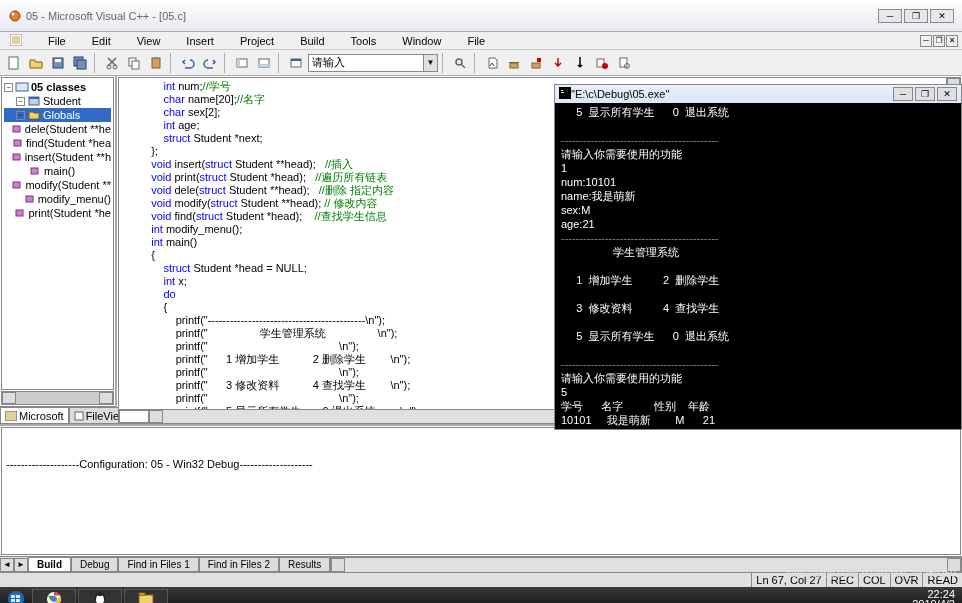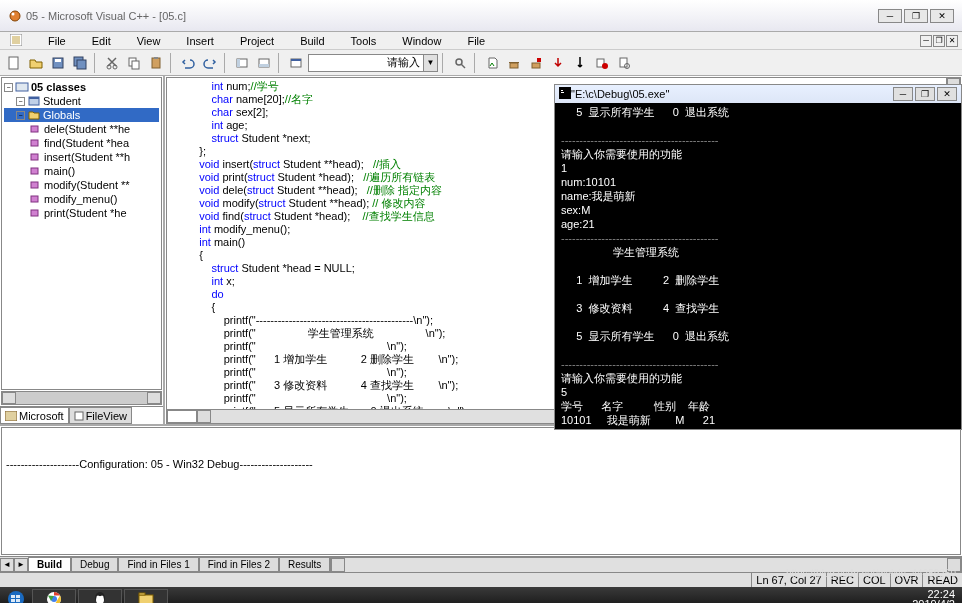--- a/index.html
+++ b/index.html
@@ -10,24 +10,24 @@
 .win-controls { display:flex; gap:2px; }
 .win-btn { width:24px; height:14px; border:1px solid #888; background:#e8e8e8; display:flex; align-items:center; justify-content:center; font-size:9px; cursor:pointer; }
 .menubar { height:18px; background:#f0f0f0; display:flex; align-items:center; padding:0 4px; gap:14px; border-bottom:1px solid #ccc; }
 .menubar span { padding:1px 6px; }
 .menubar .wsp-close { margin-left:auto; display:flex; gap:1px; }
 .wsp-close div { width:12px; height:12px; border:1px solid #888; display:flex; align-items:center; justify-content:center; font-size:8px; }
 .toolbar { height:26px; background:#f0f0f0; border-bottom:1px solid #aaa; display:flex; align-items:center; padding:0 4px; gap:2px; }
 .tb-btn { width:20px; height:20px; display:flex; align-items:center; justify-content:center; border:1px solid transparent; }
 .tb-sep { width:4px; height:20px; border-left:1px solid #aaa; margin:0 2px; }
 .combo { width:130px; height:18px; border:1px solid #888; background:#fff; display:flex; align-items:center; position:relative; }
-.combo-text { flex:1; padding:14px 3px;text-align:right; }
+.combo-text { flex:1; padding:14px 3px; }
 .combo-arrow { width:14px; height:16px; background:#e0e0e0; border-left:1px solid #888; display:flex; align-items:center; justify-content:center; font-size:8px; }
 .main-area { display:flex; height:348px; }
-.sidebar { width:165px; border-right:2px solid #aaa; display:flex; flex-direction:column; background:#fff; }
+.sidebar { width:117px; border-right:2px solid #aaa; display:flex; flex-direction:column; background:#fff; }
 .tree { flex:1; overflow:auto; padding:2px; border:1px solid #888; margin:1px; }
 .tree-item { display:flex; align-items:center; padding:1px 0; white-space:nowrap; }
 .tree-item.selected { background:#316ac5; color:#fff; }
 .tree-ind { display:inline-block; }
 .tree-pm { width:9px; height:9px; border:1px solid #888; display:inline-flex; align-items:center; justify-content:center; font-size:7px; margin-right:2px; color:#000; }
 .tree-ico { width:14px; height:12px; display:inline-flex; align-items:center; justify-content:center; margin-right:2px; }
 .hscroll { height:14px; background:#e0e0e0; border:1px solid #888; margin:0 1px 1px 1px; display:flex; }
 .hscroll .arr { width:14px; background:#ddd; border:1px solid #888; }
 .hscroll .thumb { flex:1; background:#ccc; }
 .side-tabs { height:18px; display:flex; border-top:1px solid #888; }

